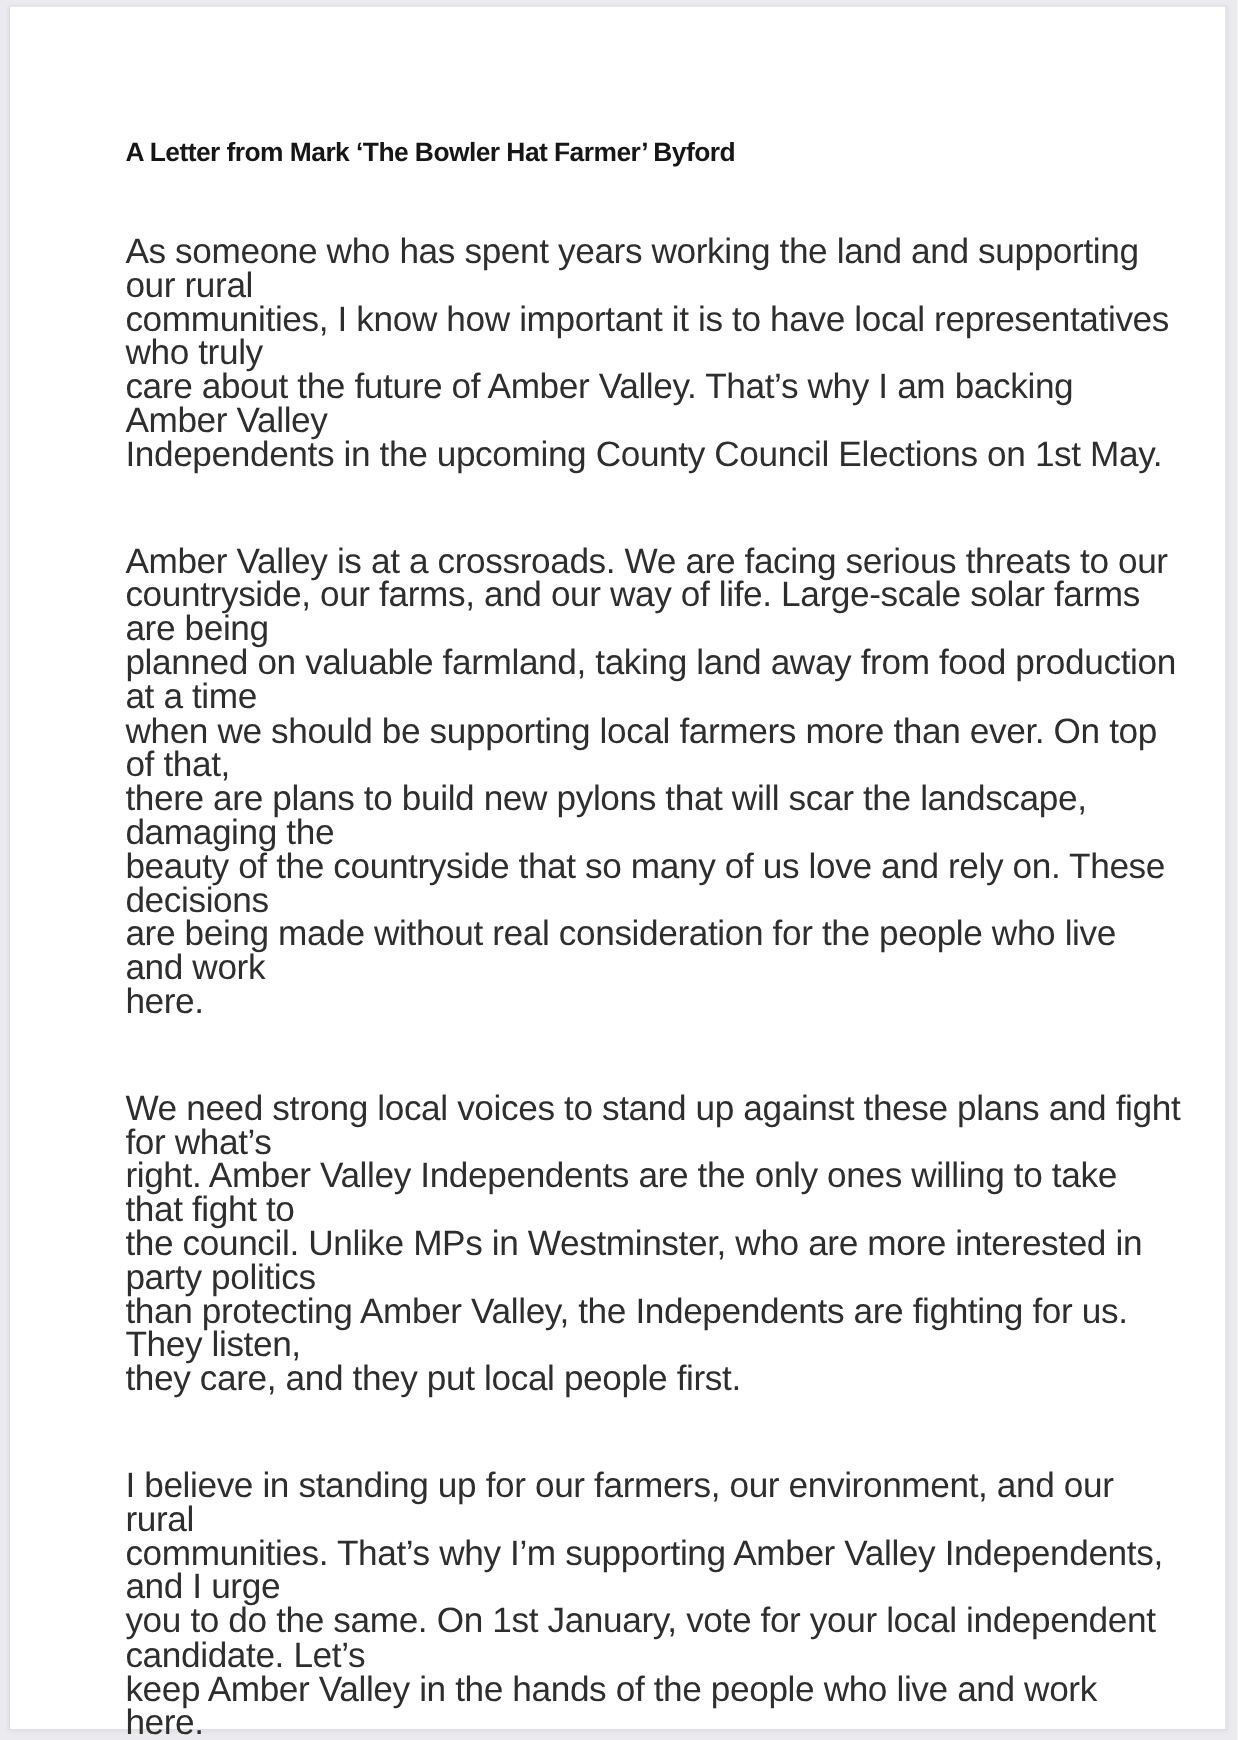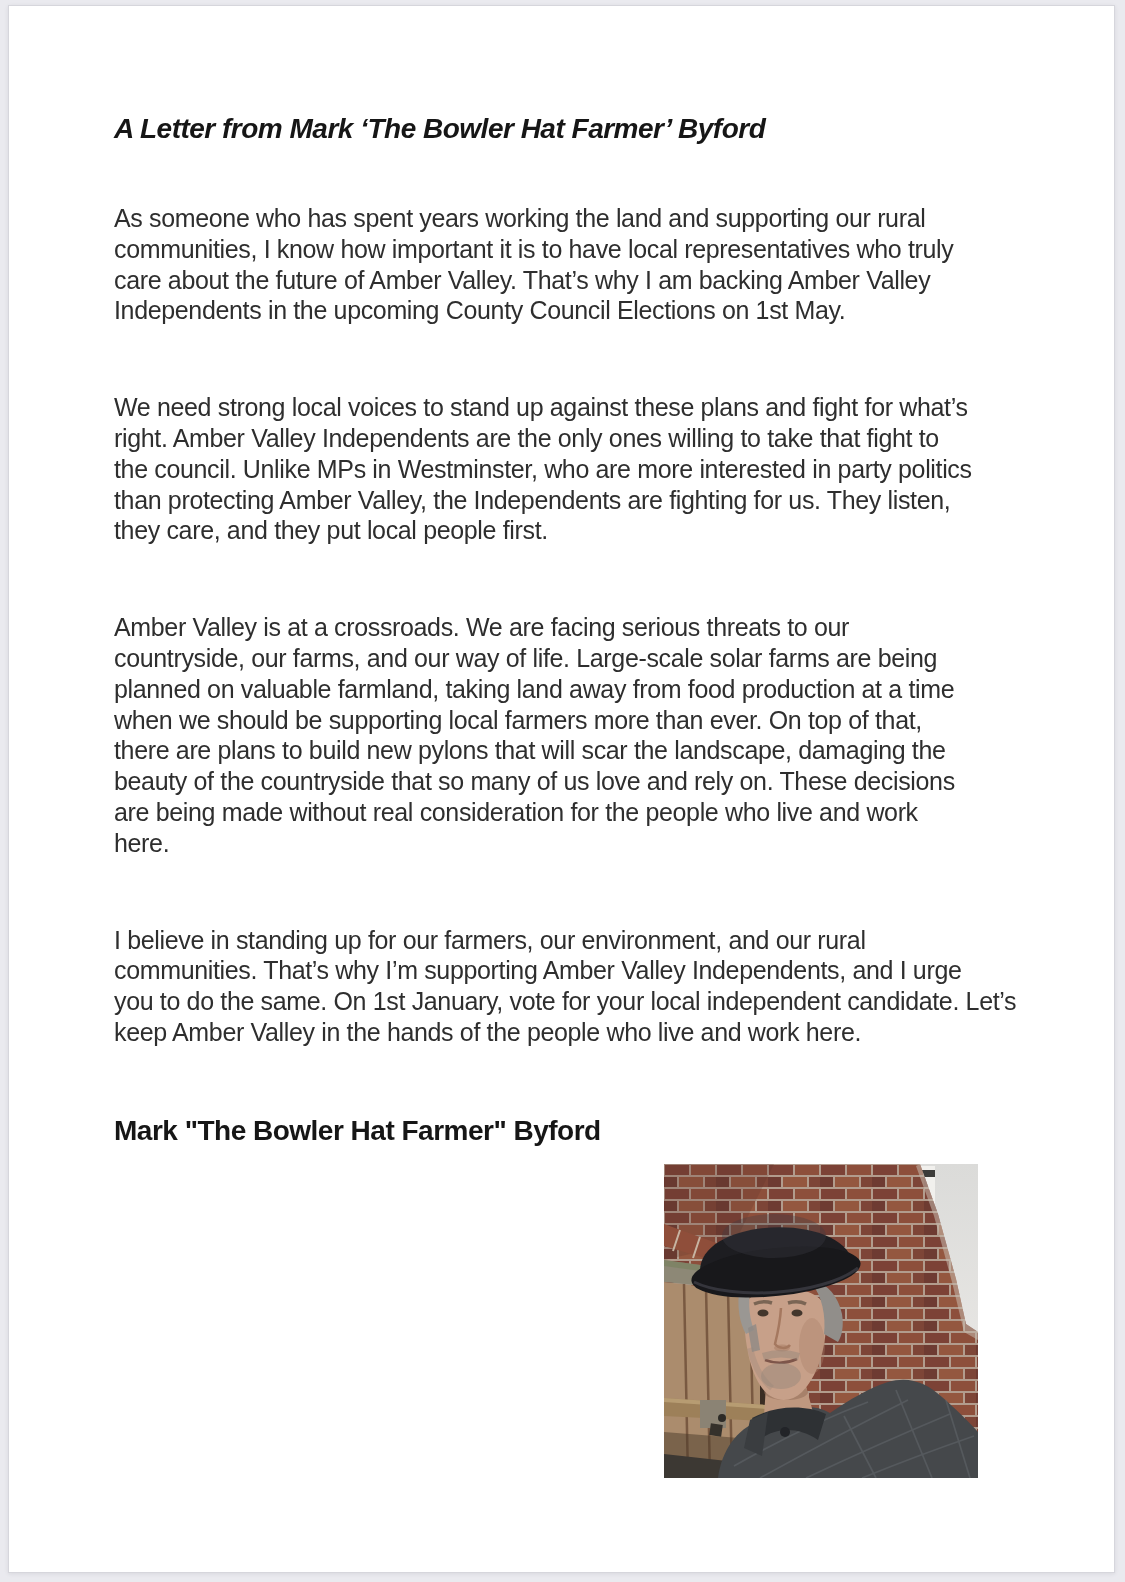--- a/index.html
+++ b/index.html
@@ -14,30 +14,29 @@
     position: absolute;
     left: 8px; top: 5px;
     width: 1107px; height: 1568px;
     box-sizing: border-box;
     background: #ffffff;
     border: 1px solid #d6d6dc;
     box-shadow: 0 1px 4px rgba(60,60,80,0.10);
     padding: 106px 40px 0 105px;
   }
   .title {
-    font-size: 28px;
+    font-size: 24px;
     line-height: 34px;
     font-weight: bold;
     letter-spacing: -0.5px;
     color: #161616;
-    margin: 0 0 57px 0;
-    font-style: italic;
+    margin: 10px 0 57px 0;
   }
   .para {
-    font-size: 25px;
+    font-size: 32px;
     line-height: 30.8px;
     letter-spacing: -0.35px;
     color: #2e2e2e;
     white-space: pre-line;
     margin: 0 0 66px 0;
     max-width: 965px;
   }
   .signature {
     font-size: 28px;
     line-height: 34px;
@@ -58,33 +57,33 @@
 
 <div class="canvas">
   <div class="page">
 
     <h1 class="title">A Letter from Mark ‘The Bowler Hat Farmer’ Byford</h1>
 
     <p class="para">As someone who has spent years working the land and supporting our rural
 communities, I know how important it is to have local representatives who truly
 care about the future of Amber Valley. That’s why I am backing Amber Valley
 Independents in the upcoming County Council Elections on 1st May.</p>
-    <p class="para">We need strong local voices to stand up against these plans and fight for what’s
-right. Amber Valley Independents are the only ones willing to take that fight to
-the council. Unlike MPs in Westminster, who are more interested in party politics
-than protecting Amber Valley, the Independents are fighting for us. They listen,
-they care, and they put local people first.</p>
     <p class="para">Amber Valley is at a crossroads. We are facing serious threats to our
 countryside, our farms, and our way of life. Large-scale solar farms are being
 planned on valuable farmland, taking land away from food production at a time
 when we should be supporting local farmers more than ever. On top of that,
 there are plans to build new pylons that will scar the landscape, damaging the
 beauty of the countryside that so many of us love and rely on. These decisions
 are being made without real consideration for the people who live and work
 here.</p>
+    <p class="para">We need strong local voices to stand up against these plans and fight for what’s
+right. Amber Valley Independents are the only ones willing to take that fight to
+the council. Unlike MPs in Westminster, who are more interested in party politics
+than protecting Amber Valley, the Independents are fighting for us. They listen,
+they care, and they put local people first.</p>
     <p class="para">I believe in standing up for our farmers, our environment, and our rural
 communities. That’s why I’m supporting Amber Valley Independents, and I urge
 you to do the same. On 1st January, vote for your local independent candidate. Let’s
 keep Amber Valley in the hands of the people who live and work here.</p>
 
     <h2 class="signature">Mark "The Bowler Hat Farmer" Byford</h2>
 
     <div class="photo" title="Selfie of Mark Byford wearing a black bowler hat and dark grey checked coat, standing in front of a brick wall and an old wooden door">
       <svg viewBox="0 0 314 314" width="314" height="314" xmlns="http://www.w3.org/2000/svg" role="img">
         <defs>

